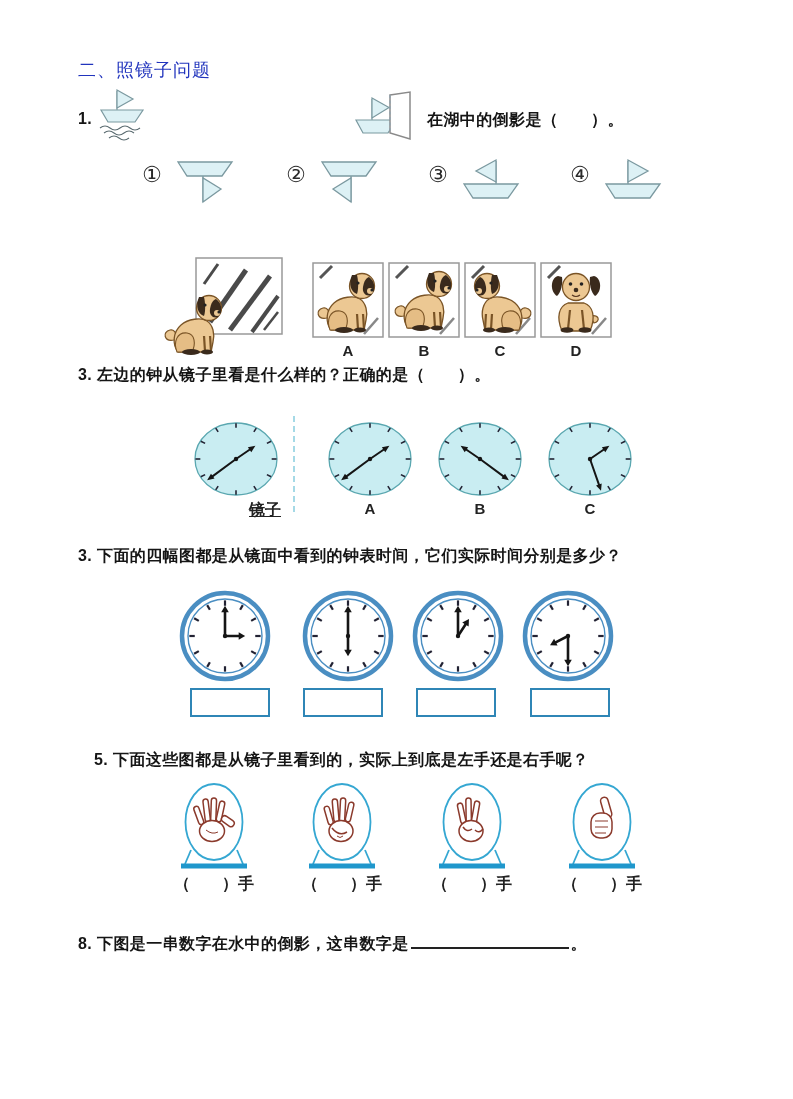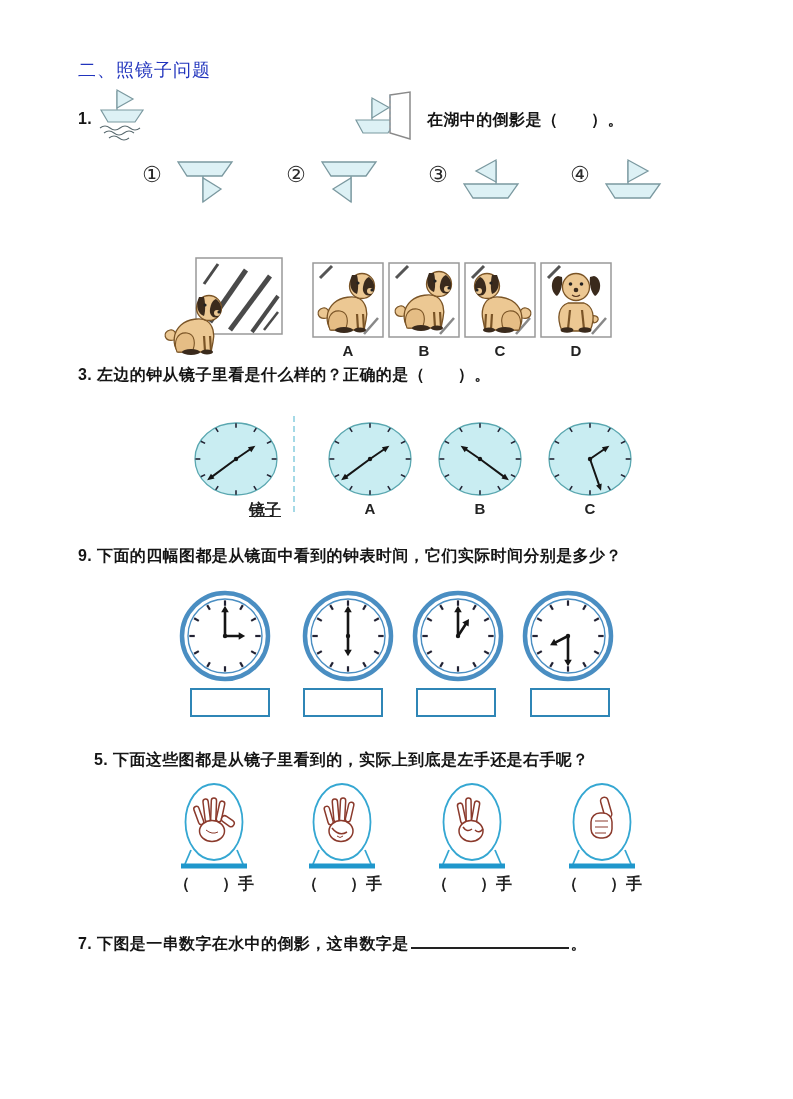--- a/index.html
+++ b/index.html
@@ -304,21 +304,21 @@
           <polygon points="54.02826070214163,70.67281351749574 49.037390076965,65.46244855305004 54.70372496561067,63.48946884466049" fill="#151515"></polygon>
           <circle cx="43" cy="39" r="2.2" fill="#151515"></circle>
         </svg>
       </div>
     <div class="opt-label" style="left:225px;top:82px;width:80px;font-size:16px;text-decoration:underline;">镜子</div>
     <div class="opt-label" style="left:330px;top:82px;width:80px;">A</div>
     <div class="opt-label" style="left:440px;top:82px;width:80px;">B</div>
     <div class="opt-label" style="left:550px;top:82px;width:80px;">C</div>
   </div>
 
-  <div class="qtext" style="left:78px;top:546px;">9. 下面的四幅图都是从镜面中看到的钟表时间，它们实际时间分别是多少？</div>
+  <div class="qtext" style="left:78px;top:546px;">3. 下面的四幅图都是从镜面中看到的钟表时间，它们实际时间分别是多少？</div>
 
   <div class="abs" style="left:0;top:588px;width:793px;height:130px;">
     <div class="abs" style="left:177px;top:0;">
         <svg width="96" height="96">
           <circle cx="48" cy="48" r="43" fill="#fff" stroke="#4a8ec2" stroke-width="4.5"></circle>
           <circle cx="48" cy="48" r="37" fill="none" stroke="#4a8ec2" stroke-width="1.4"></circle>
           <line x1="48" y1="17.76" x2="48" y2="12.36" stroke="#223" stroke-width="2.2"></line>
           <line x1="63.120000000000005" y1="21.811391789558577" x2="65.82000000000001" y2="17.13485460912261" stroke="#223" stroke-width="2.2"></line>
           <line x1="74.18860821044143" y1="32.88" x2="78.86514539087739" y2="30.180000000000003" stroke="#223" stroke-width="2.2"></line>
           <line x1="78.24" y1="48" x2="83.64" y2="48" stroke="#223" stroke-width="2.2"></line>
@@ -431,16 +431,16 @@
       <use href="#mirror-stand"></use>
         <use href="#hand-thumbup" x="12" y="14" width="44" height="52"></use>
     </svg>
     <div class="opt-label" style="left:164px;top:94px;width:100px;font-size:16px;">（　　）手</div>
     <div class="opt-label" style="left:292px;top:94px;width:100px;font-size:16px;">（　　）手</div>
     <div class="opt-label" style="left:422px;top:94px;width:100px;font-size:16px;">（　　）手</div>
     <div class="opt-label" style="left:552px;top:94px;width:100px;font-size:16px;">（　　）手</div>
   </div>
 
   <div class="qtext" style="left:78px;top:930px;">
-    <span>7. 下图是一串数字在水中的倒影，这串数字是</span><span class="blank-line"></span><span>。</span>
+    <span>8. 下图是一串数字在水中的倒影，这串数字是</span><span class="blank-line"></span><span>。</span>
   </div>
 
 </div>
 
 </body></html>

